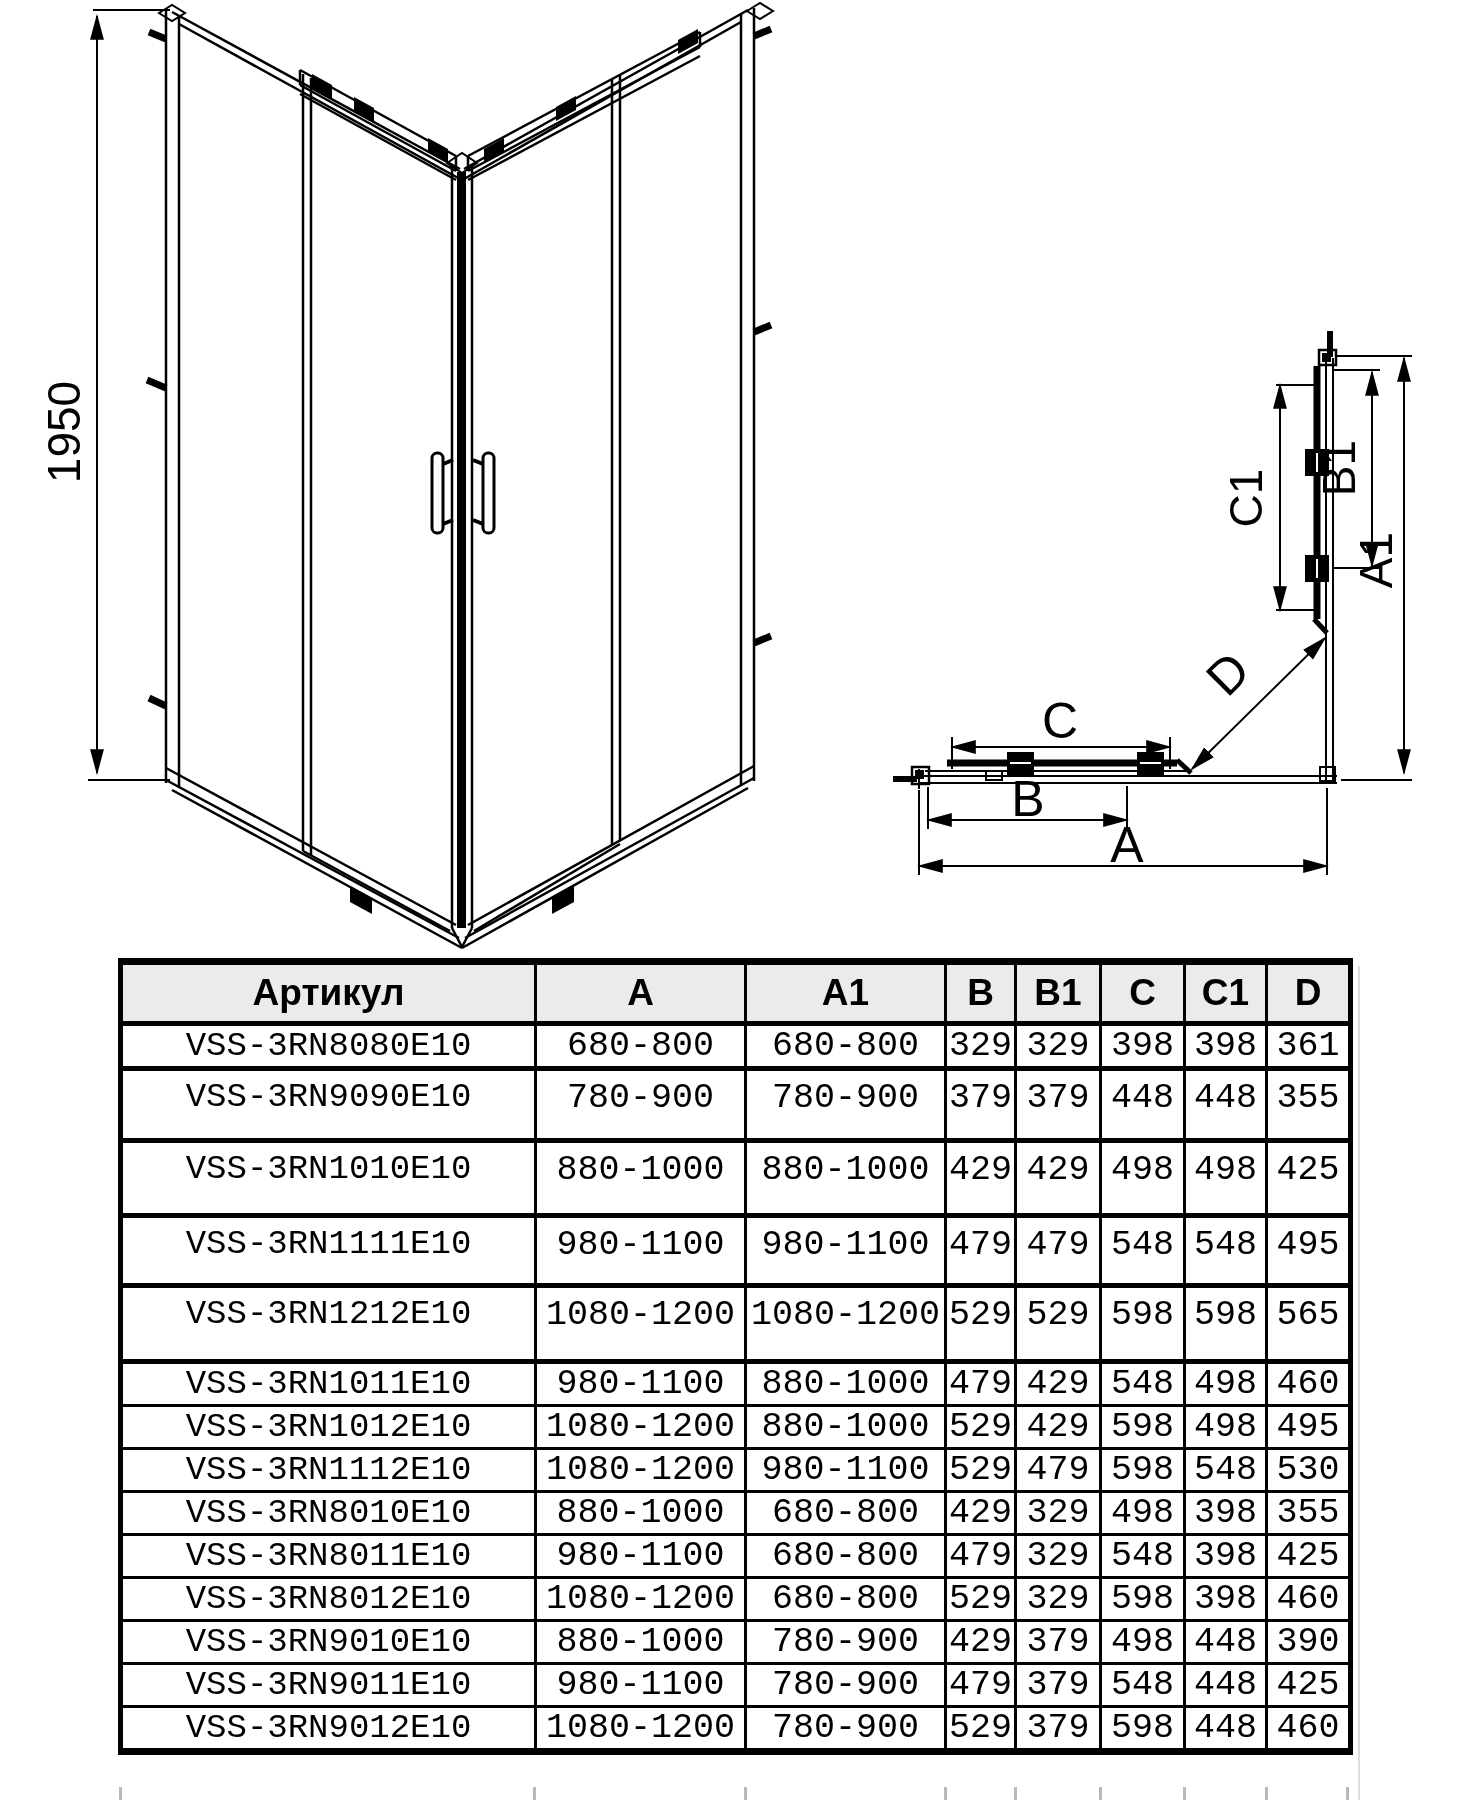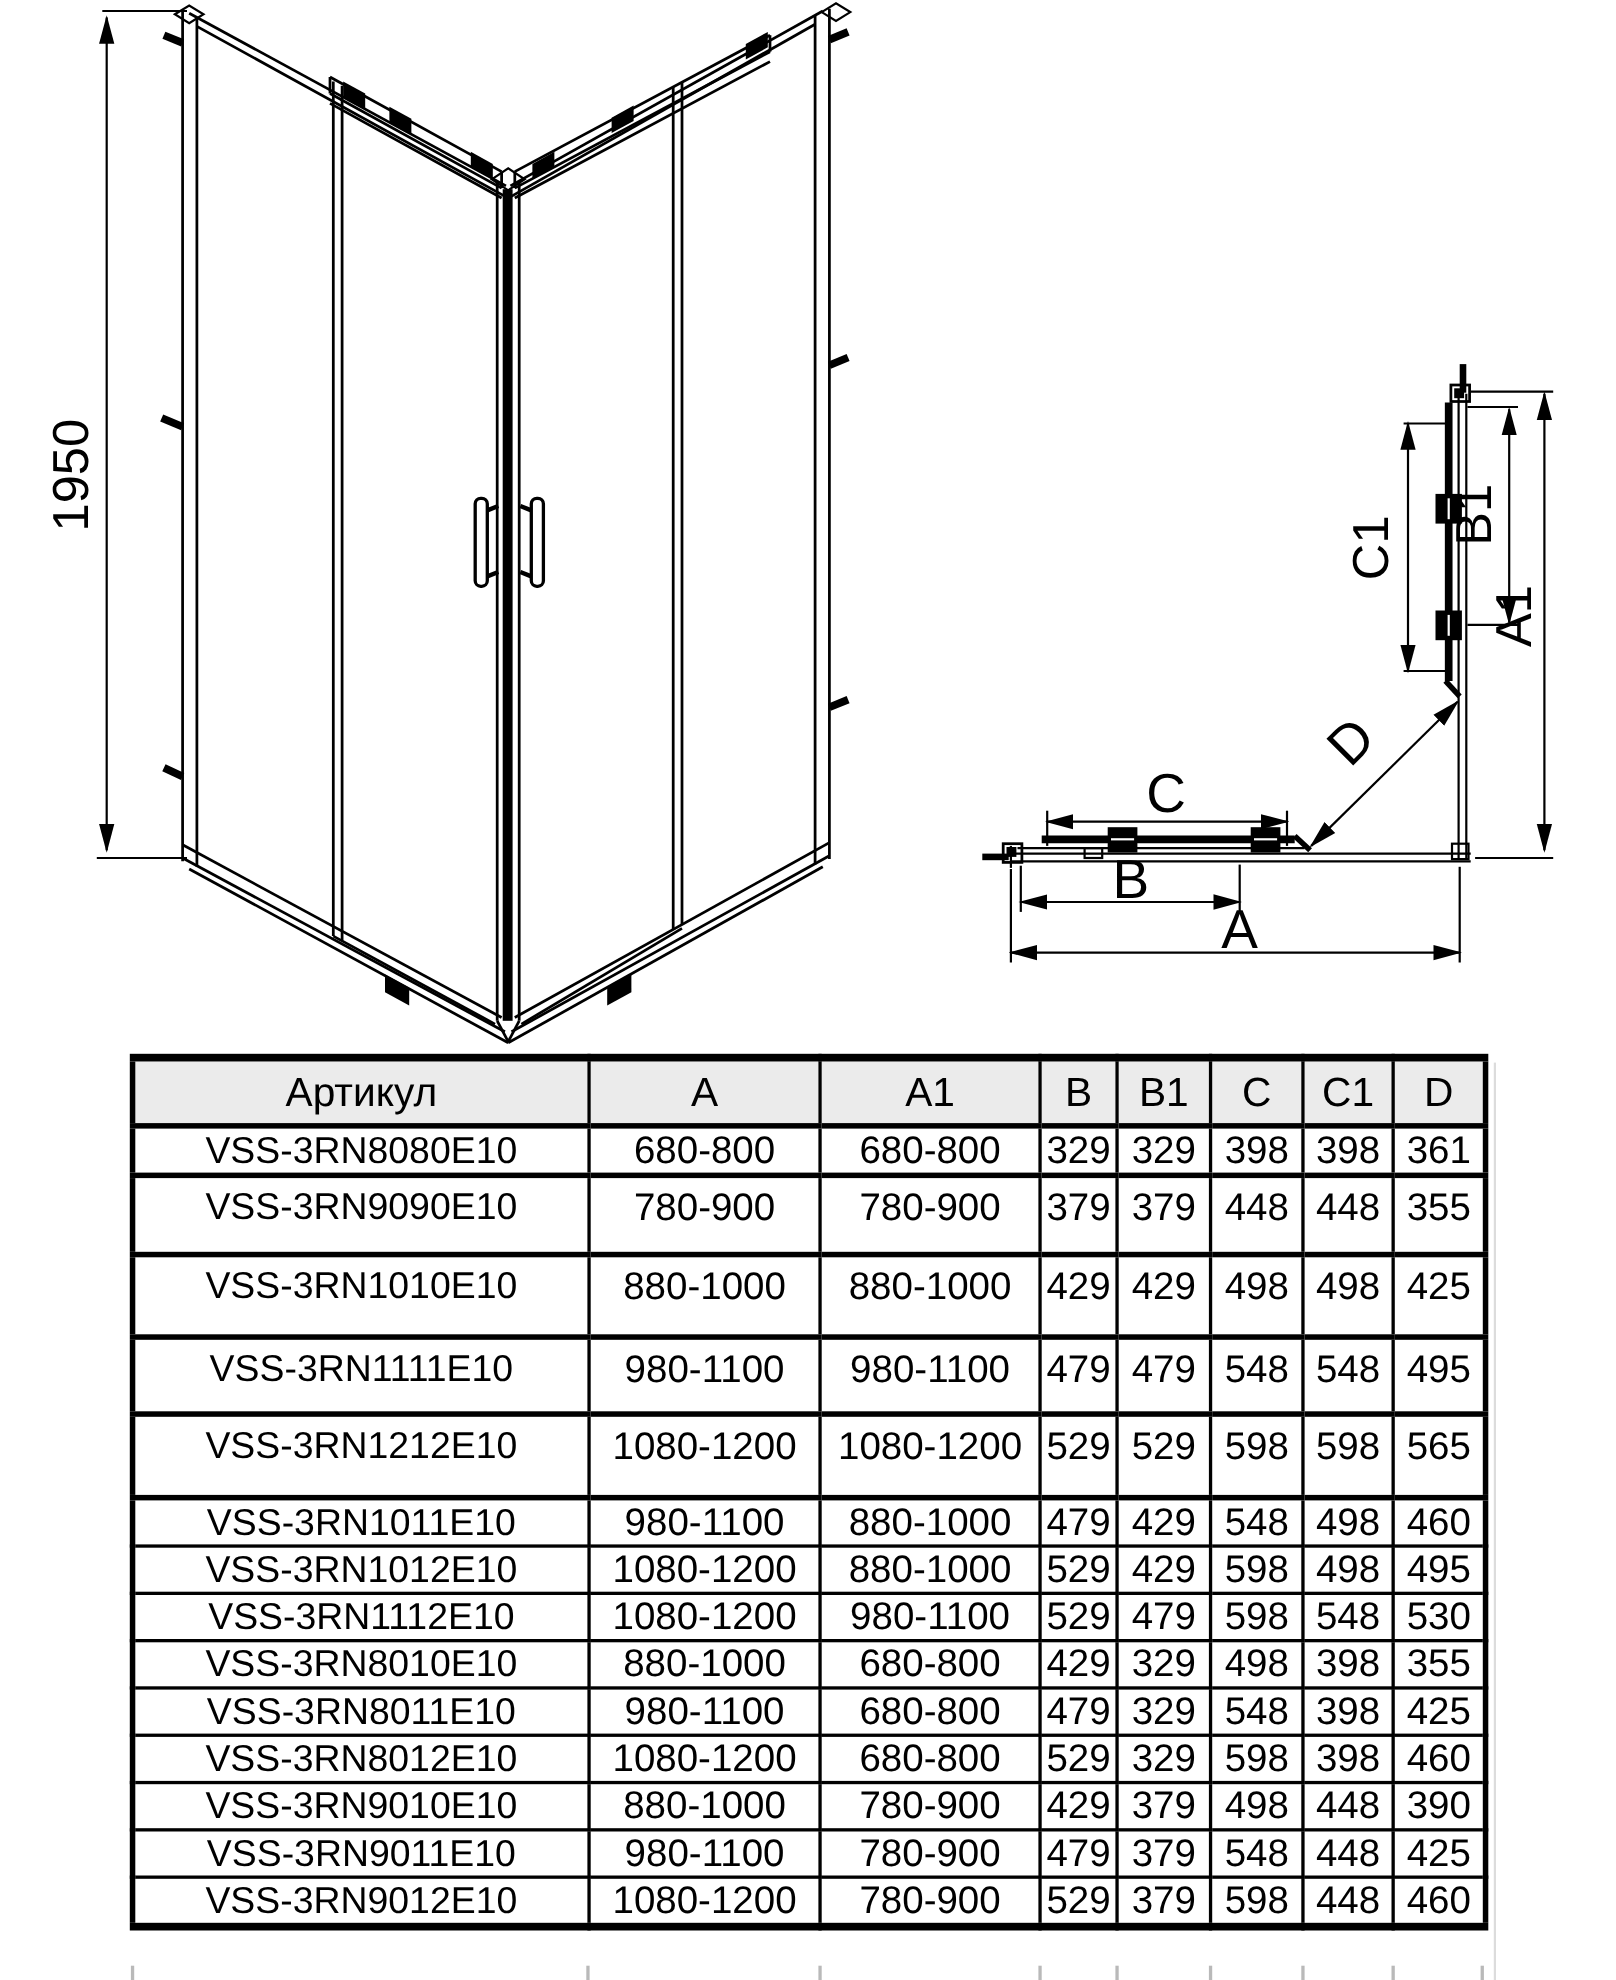--- a/index.html
+++ b/index.html
@@ -14,24 +14,24 @@
   #size-table{
     position:absolute;left:118px;top:958px;width:1232px;
     border-collapse:collapse;table-layout:fixed;
     border:7px solid #000;border-left-width:5px;border-right-width:5px;
   }
   #size-table th,#size-table td{
     border:3px solid #000;text-align:center;vertical-align:middle;
     overflow:hidden;white-space:nowrap;padding:0;
   }
   #size-table thead th{
-    background:#ebebeb;font-weight:normal;font-size:37px;height:56px;
+    background:#ebebeb;font-weight:bold;font-size:37px;height:56px;
     border-bottom-width:5px;
   }
-  #size-table tbody tr{height:42px;}
+  #size-table tbody tr{height:42px;font-family:Liberation Mono, monospace;}
   #size-table tbody tr:nth-child(2){height:72px;}
   #size-table tbody tr:nth-child(3){height:75px;}
   #size-table tbody tr:nth-child(4){height:70px;}
   #size-table tbody tr:nth-child(5){height:76px;}
   #size-table tbody td{font-size:35px;}
   #size-table tbody td:first-child{font-size:34px;}
   #size-table tbody tr:nth-child(n+2):nth-child(-n+5) td{
     vertical-align:top;padding-top:7px;
   }
   #size-table tbody tr:nth-child(-n+5) td{border-bottom-width:5px;}

